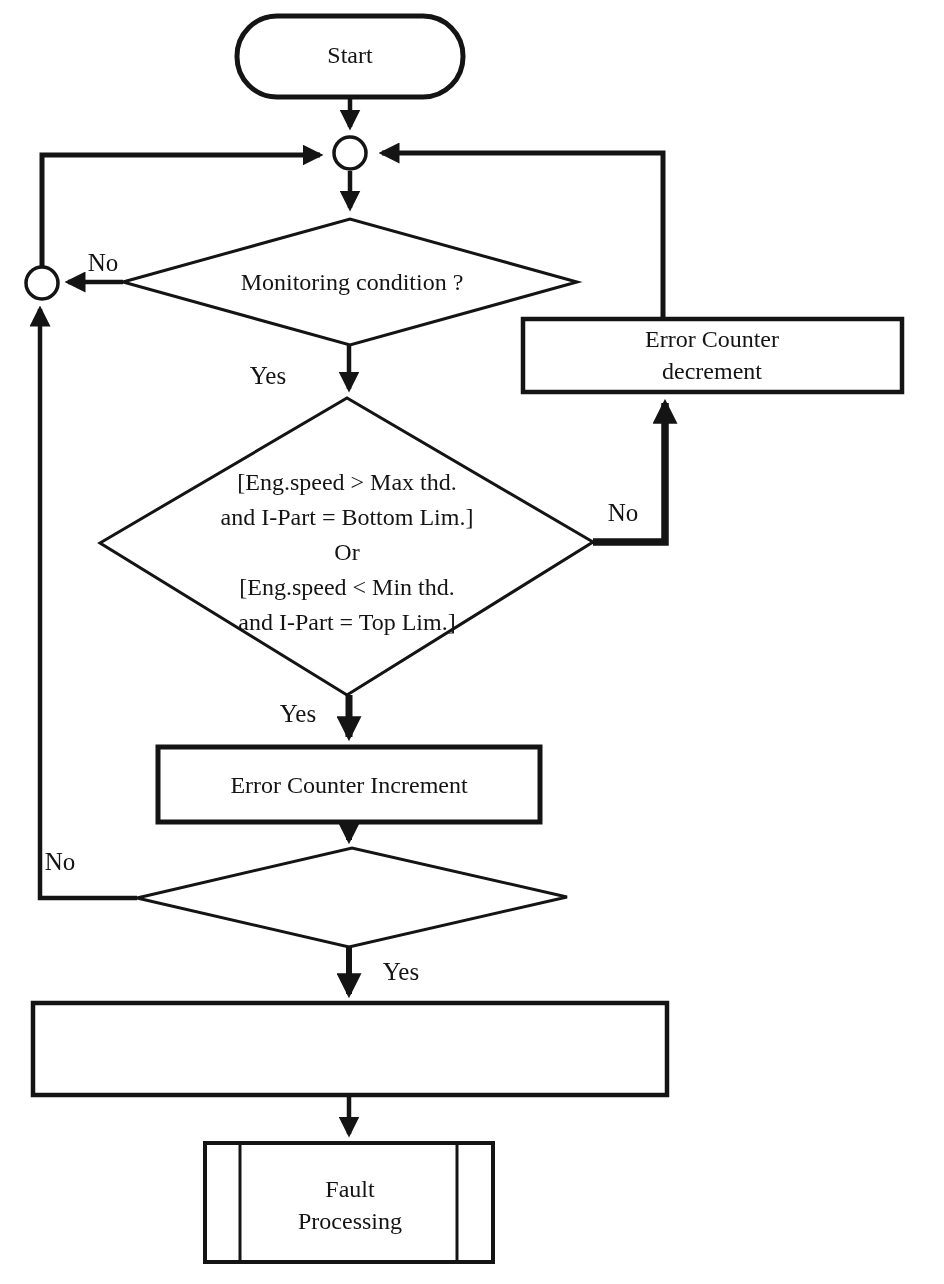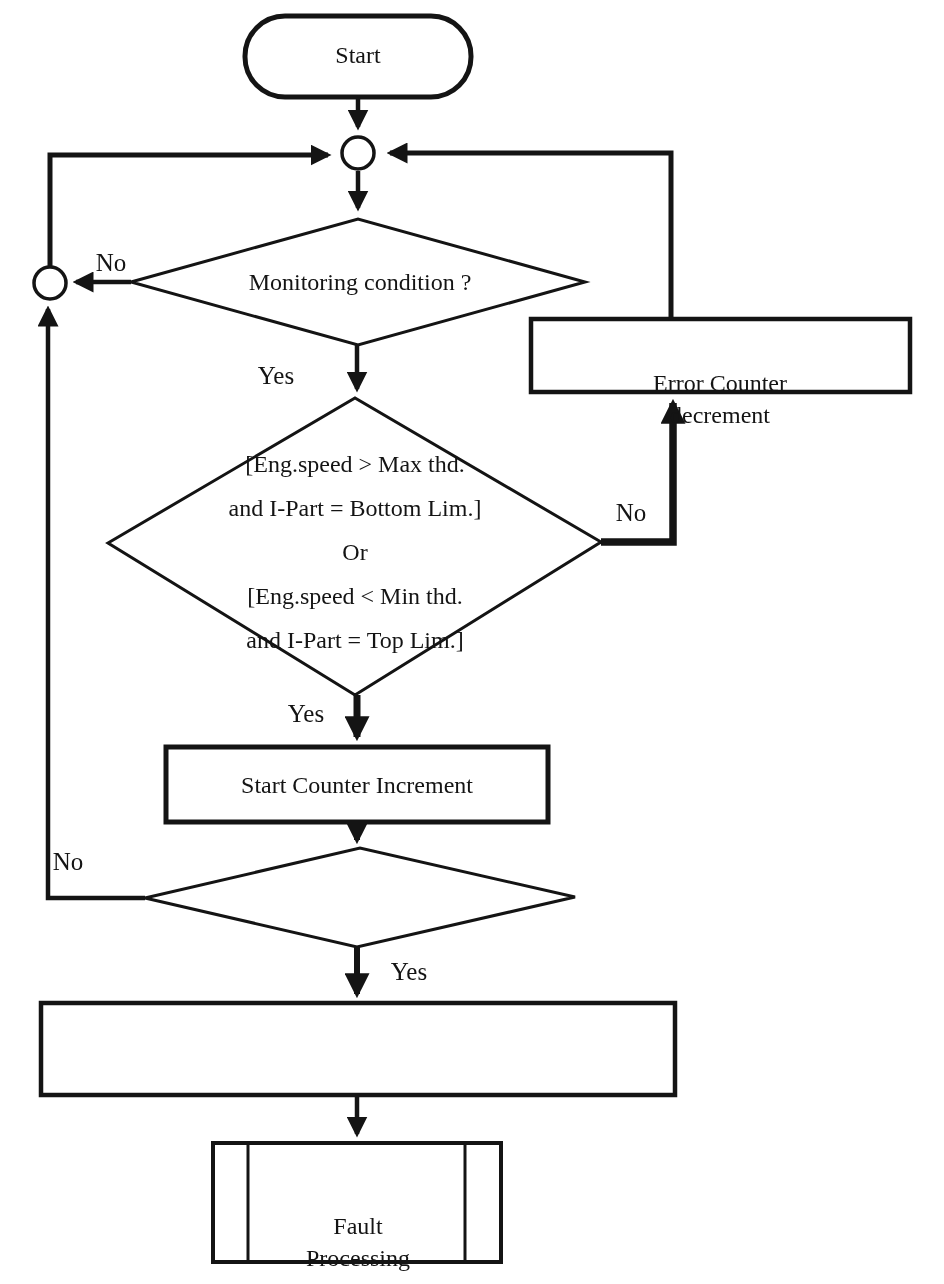--- a/index.html
+++ b/index.html
@@ -1,29 +1,29 @@
 <!DOCTYPE html>
 <html><head>
 <meta charset="utf-8">
 <style>
   html,body{margin:0;padding:0;background:#ffffff;}
   body{
     width:944px;height:1284px;position:relative;overflow:hidden;
     font-family:"Liberation Serif","DejaVu Serif",serif;color:#141414;
   }
-  #flowchart-canvas{position:absolute;left:8px;top:0;width:852px;height:1284px;}
+  #flowchart-canvas{position:absolute;left:0;top:0;width:852px;height:1284px;}
   svg{position:absolute;left:0;top:0;}
   .lbl{
     position:absolute;transform:translate(-50%,-50%);
     text-align:center;white-space:pre-line;
     font-size:24px;line-height:1.32;color:#141414;
   }
   .edge-lbl{font-size:25px;text-align:right;}
   .node-lbl{font-size:24px;}
-  .d2-lbl{font-size:24px;line-height:44px;width:440px;}
+  .d2-lbl{font-size:24px;line-height:35px;width:440px;}
 </style>
 </head>
 <body>
 
 <div id="flowchart-canvas">
 
   <svg width="944" height="1284" viewBox="0 0 944 1284">
     <defs>
       <marker id="arw" viewBox="0 0 12 12" refX="10" refY="6" markerWidth="21" markerHeight="21" orient="auto" markerUnits="userSpaceOnUse">
         <path d="M0,0 L12,6 L0,12 Z" fill="#141414"></path>
@@ -83,28 +83,28 @@
   <div class="lbl edge-lbl" style="left:268px;top:375px;">Yes</div>
 
   <div class="lbl d2-lbl" style="left:347px;top:552px;">[Eng.speed &gt; Max thd.
 and I-Part = Bottom Lim.]
 Or
 [Eng.speed &lt; Min thd.
 and I-Part = Top Lim.]</div>
 
   <div class="lbl edge-lbl" style="left:623px;top:512px;">No</div>
 
-  <div class="lbl node-lbl" style="left:712px;top:356px;margin-top:44px;">Error Counter decrement</div>
+  <div class="lbl node-lbl" style="left:712px;top:356px;">Error Counter decrement</div>
 
   <div class="lbl edge-lbl" style="left:298px;top:713px;">Yes</div>
 
-  <div class="lbl node-lbl" style="left:349px;top:786px;">Start Counter Increment</div>
+  <div class="lbl node-lbl" style="left:349px;top:786px;">Error Counter Increment</div>
 
 
   <div class="lbl edge-lbl" style="left:60px;top:861px;">No</div>
 
   <div class="lbl edge-lbl" style="left:401px;top:971px;">Yes</div>
 
 
-  <div class="lbl node-lbl" style="left:350px;top:1206px;margin-top:37px;">Fault
+  <div class="lbl node-lbl" style="left:350px;top:1206px;">Fault
 Processing</div>
 
 </div>
 
 </body></html>

